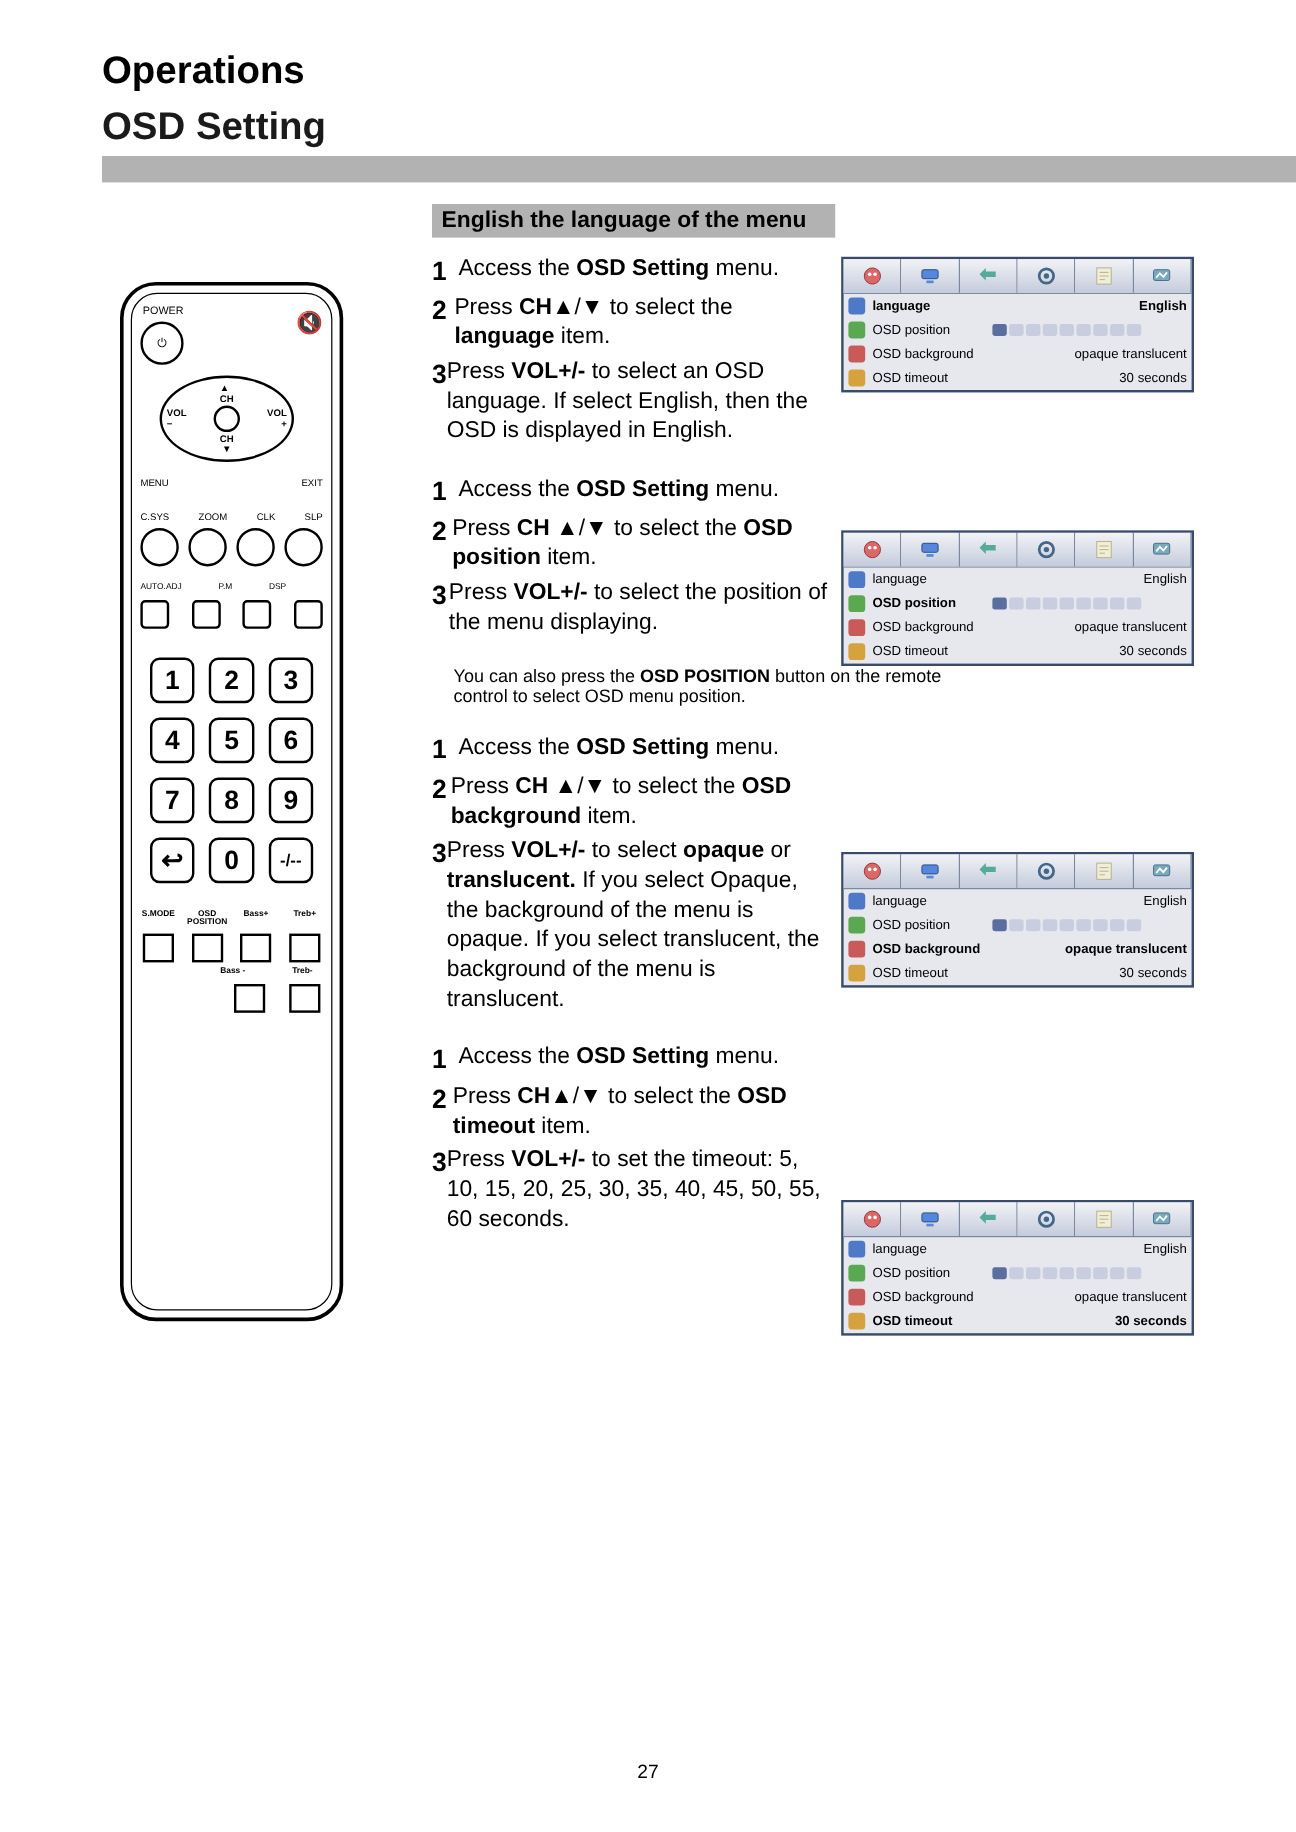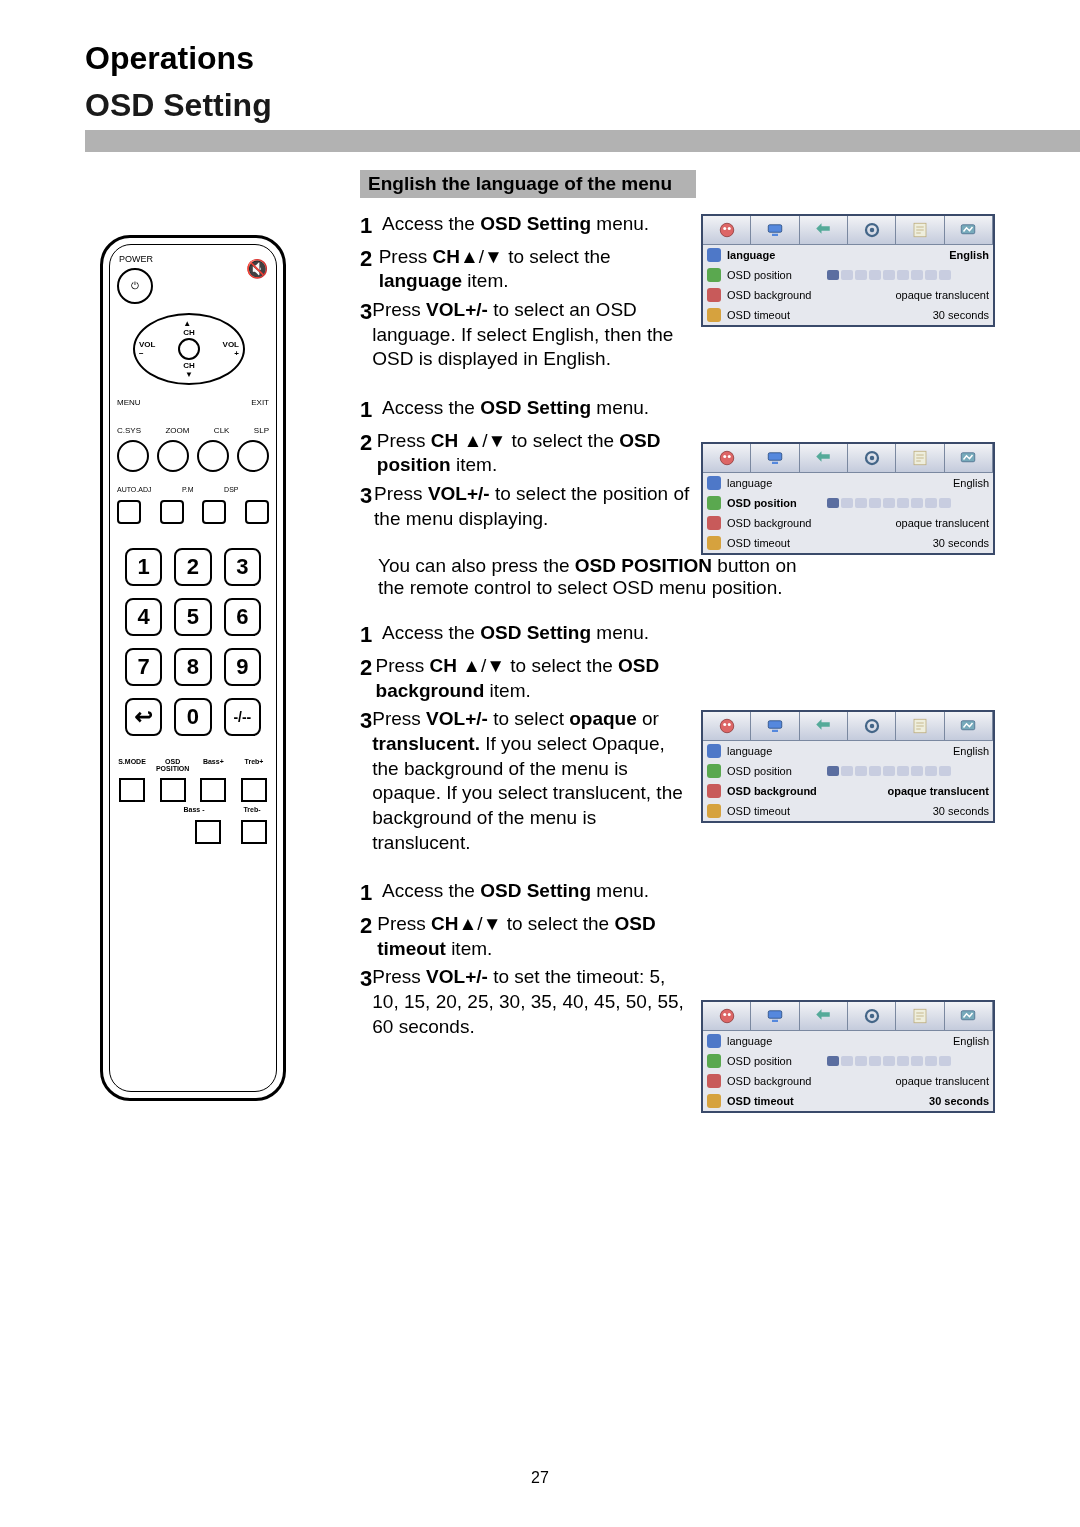--- a/index.html
+++ b/index.html
@@ -31,21 +31,21 @@
   .big-circ{width:28px;height:28px;border:2px solid #000;border-radius:50%}
   .sm-sq{width:20px;height:20px;border:2px solid #000;border-radius:4px}
   .keypad{position:absolute;left:0;top:310px;width:100%;display:grid;grid-template-columns:repeat(3,1fr);gap:12px;padding:0 22px;box-sizing:border-box}
   .key{height:34px;border:2px solid #000;border-radius:8px;display:flex;align-items:center;justify-content:center;font-size:22px;font-weight:bold}
   .btm-labels{position:absolute;left:0;width:100%;display:flex;justify-content:space-between;padding:0 12px;box-sizing:border-box;font-size:7px;font-weight:bold;text-align:center}
   .btm-sq{width:22px;height:20px;border:2px solid #000}
   .content{position:absolute;left:360px;top:170px;right:85px}
   .sect-hdr{background:#b2b2b2;font-weight:bold;font-size:19px;padding:3px 8px;width:320px}
   .steps{font-size:19px;line-height:1.3;margin:14px 0 24px;width:330px}
   .steps .n{font-weight:bold;font-size:22px;display:inline-block;width:22px}
-  .note{font-size:19px;margin:8px 0 22px 18px;width:420px}
+  .note{font-size:15px;margin:8px 0 22px 18px;width:420px}
   .osd-menu{position:absolute;width:290px;border:2px solid #3a4a6a;background:#e6e8ee;font-size:11px}
   .osd-tabs{display:flex;height:28px;border-bottom:1px solid #7a88a0}
   .osd-tab{flex:1;border-right:1px solid #7a88a0;display:flex;align-items:center;justify-content:center;background:linear-gradient(#f2f3f6,#c4cbdc)}
   .osd-tab svg{width:18px;height:18px}
   .osd-row{display:flex;align-items:center;height:20px;padding:0 4px;gap:6px}
   .osd-row.sel{font-weight:bold}
   .osd-ico{width:14px;height:14px;background:#4e78c8;border-radius:3px;flex-shrink:0}
   .osd-ico.g{background:#5aa84f}
   .osd-ico.y{background:#d6a23e}
   .osd-ico.r{background:#c85a5a}

